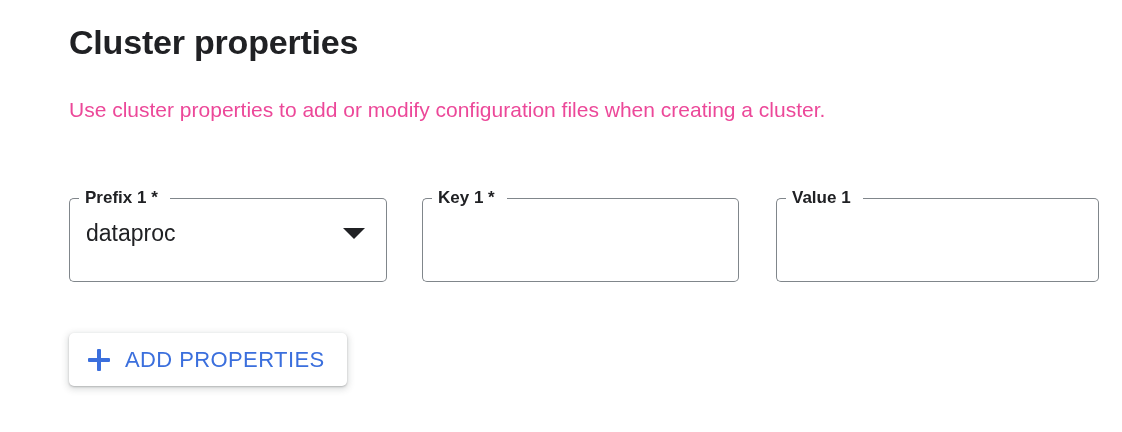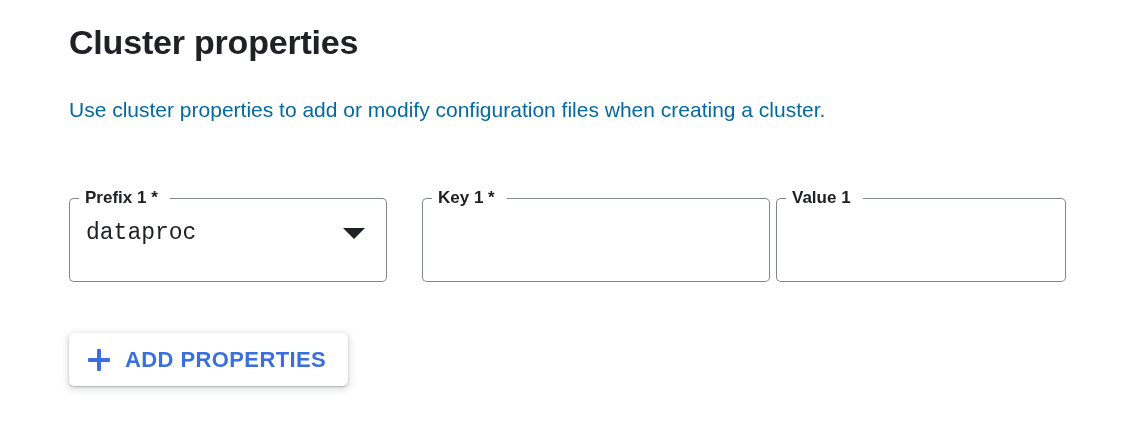--- a/index.html
+++ b/index.html
@@ -37,21 +37,21 @@
     white-space: nowrap;
   }
 
   .page-subtitle {
     position: absolute;
     left: 32px;
     top: 96px;
     font-size: 21px;
     line-height: 28px;
     font-weight: 400;
-    color: #0369a1;
+    color: #ec4899;
     white-space: nowrap;
   }
 
   
   .field-row {
     position: absolute;
     left: 0;
     top: 198px;
     width: 1122px;
     height: 90px;
@@ -127,38 +127,37 @@
     right: 14px;
     font-size: 23px;
     line-height: 30px;
     font-weight: 400;
     color: #202124;
     white-space: nowrap;
     overflow: hidden;
   }
   .field-value.has-arrow {
     right: 54px;
-    font-family: Liberation Mono, monospace;
   }
 
   .dropdown-arrow {
     position: absolute;
     right: 22px;
     top: 30px;
     width: 0;
     height: 0;
     border-left: 11px solid transparent;
     border-right: 11px solid transparent;
     border-top: 11px solid #202124;
   }
 
   
   #field-prefix { left: 32px;  width: 318px; }
-  #field-key    { left: 385px; width: 348px; }
-  #field-value  { left: 739px; width: 290px; }
+  #field-key    { left: 385px; width: 317px; }
+  #field-value  { left: 739px; width: 323px; }
 
   
   .add-button {
     position: absolute;
     left: 32px;
     top: 333px;
     height: 53px;
     padding: 0 22px 0 18px;
     display: flex;
     align-items: center;
@@ -190,21 +189,21 @@
     width: 4px; height: 22px;
   }
   .plus-icon::after {
     left: 1px; top: 10px;
     width: 22px; height: 4px;
   }
 
   .add-button-label {
     font-size: 22px;
     line-height: 26px;
-    font-weight: 700;
+    font-weight: 400;
     letter-spacing: 0.4px;
     color: #3b6fdd;
     white-space: nowrap;
   }
 </style>
 </head>
 <body>
 
 <div class="page">
 

